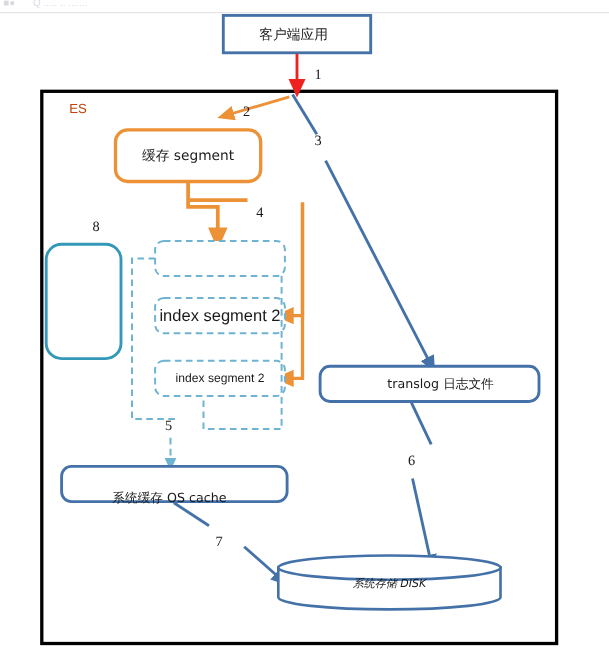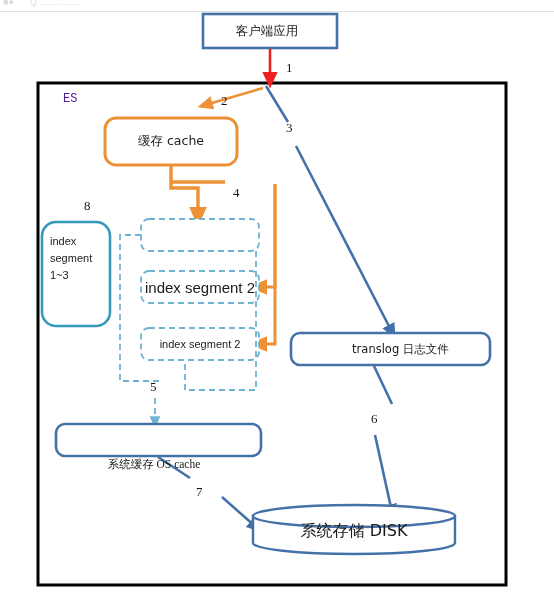--- a/index.html
+++ b/index.html
@@ -39,24 +39,23 @@
 
   
   #canvas {
     position: absolute;
     left: 0; top: 0;
     width: 554px; height: 604px;
   }
   
   .lbl {
     position: absolute;
-    color: #4c1d95;
+    color: #c2410c;
     white-space: nowrap;
     pointer-events: none;
-    font-family: Liberation Mono, monospace;
   }
   .box-text {
     position: absolute;
     display: flex;
     align-items: center;
     justify-content: center;
     text-align: center;
     color: #1a1a1a;
   }
   .step-num {
@@ -137,37 +136,31 @@
     <g>
       <path d="M253,516 L253,543 A101,11 0 0 0 455,543 L455,516 Z" fill="#ffffff" stroke="#4472a8" stroke-width="2.4"></path>
       <ellipse cx="354" cy="516" rx="101" ry="11" fill="#ffffff" stroke="#4472a8" stroke-width="2.4"></ellipse>
     </g>
   </svg>
 
   <div class="lbl" style="left:63px; top:92px; font-size:12px;">ES</div>
 
   <div class="box-text cjk" style="left:203px; top:14px; width:128px; height:34px; font-size:12.5px;">客户端应用</div>
 
-  <div class="box-text cjk" style="left:105px; top:118px; width:132px; height:47px; font-size:12.5px;">缓存  cache</div>
+  <div class="box-text cjk" style="left:105px; top:118px; width:132px; height:47px; font-size:12.5px;">缓存  segment</div>
 
-  <div style="position:absolute; left:50px; top:233px; width:60px;
-              font-size:11px; line-height:17px; color:#1a1a1a;">
-    <div>index</div>
-    <div>segment</div>
-    <div>1~3</div>
-  </div>
 
   <div class="box-text" style="left:141px; top:271px; width:118px; height:32px; font-size:15px;">index segment 2</div>
   <div class="box-text" style="left:141px; top:328px; width:118px; height:32px; font-size:11px;">index segment 2</div>
 
   <div class="box-text cjk" style="left:291px; top:333px; width:219px; height:32px; font-size:11.5px;">translog  日志文件</div>
 
-  <div class="box-text cjk" style="left:56px; top:448px; width:196px; height:32px; font-size:11.5px;font-family:Liberation Serif, serif;">系统缓存  OS cache</div>
+  <div class="box-text cjk" style="left:56px; top:436px; width:196px; height:32px; font-size:11.5px;">系统缓存  OS cache</div>
 
-  <div class="box-text cjk" style="left:253px; top:513px; width:202px; height:36px; font-size:16px;">系统存储  DISK</div>
+  <div class="box-text cjk" style="left:253px; top:513px; width:202px; height:36px; font-size:10px;font-style:italic;">系统存储  DISK</div>
 
   <div class="step-num" style="left:286px; top:60px;">1</div>
   <div class="step-num" style="left:221px; top:93px;">2</div>
   <div class="step-num" style="left:286px; top:120px;">3</div>
   <div class="step-num" style="left:233px; top:185px;">4</div>
   <div class="step-num" style="left:150px; top:379px;">5</div>
   <div class="step-num" style="left:371px; top:411px;">6</div>
   <div class="step-num" style="left:196px; top:484px;">7</div>
   <div class="step-num" style="left:84px; top:198px;">8</div>
 

